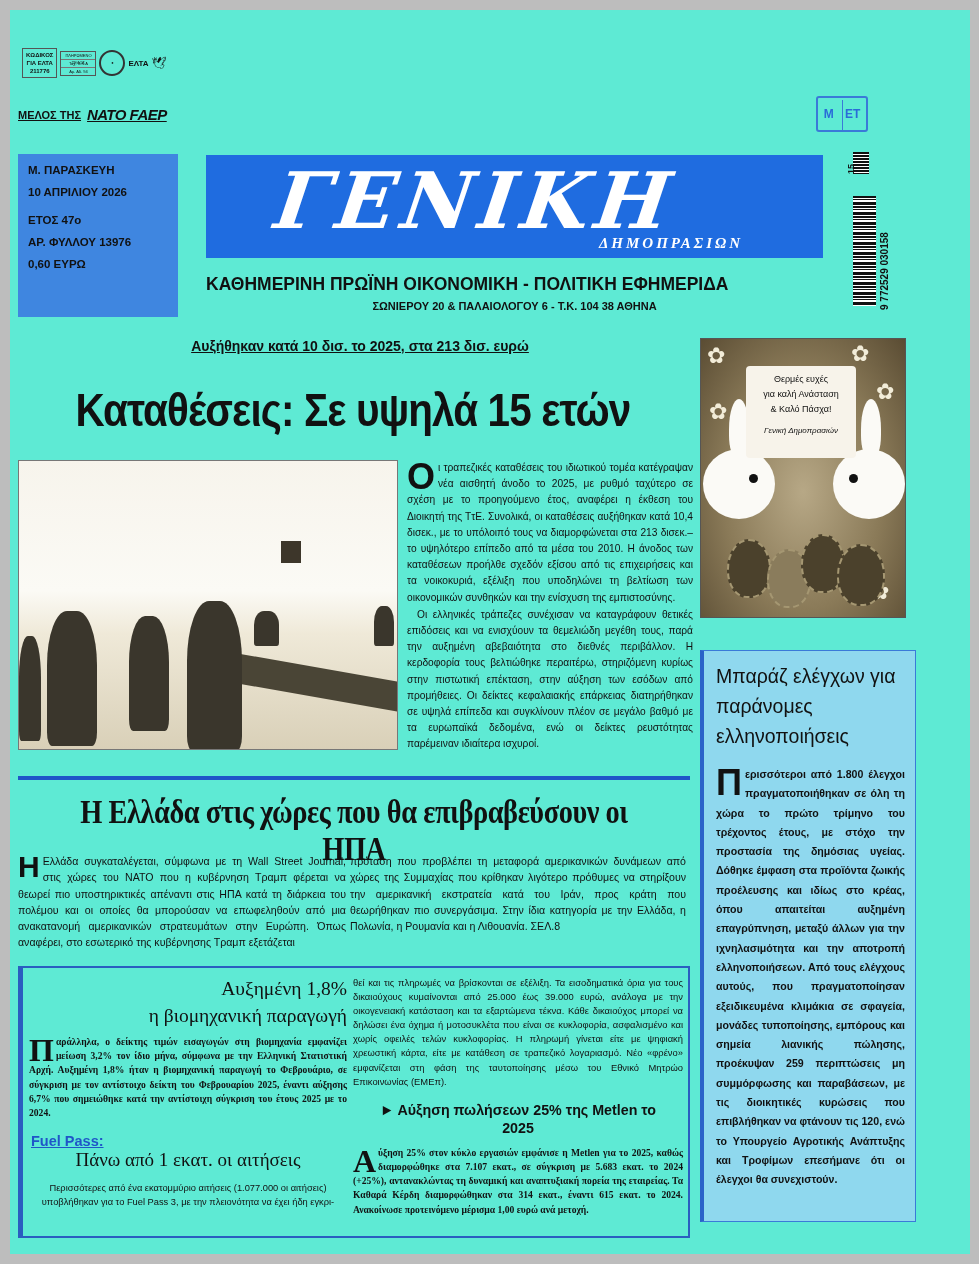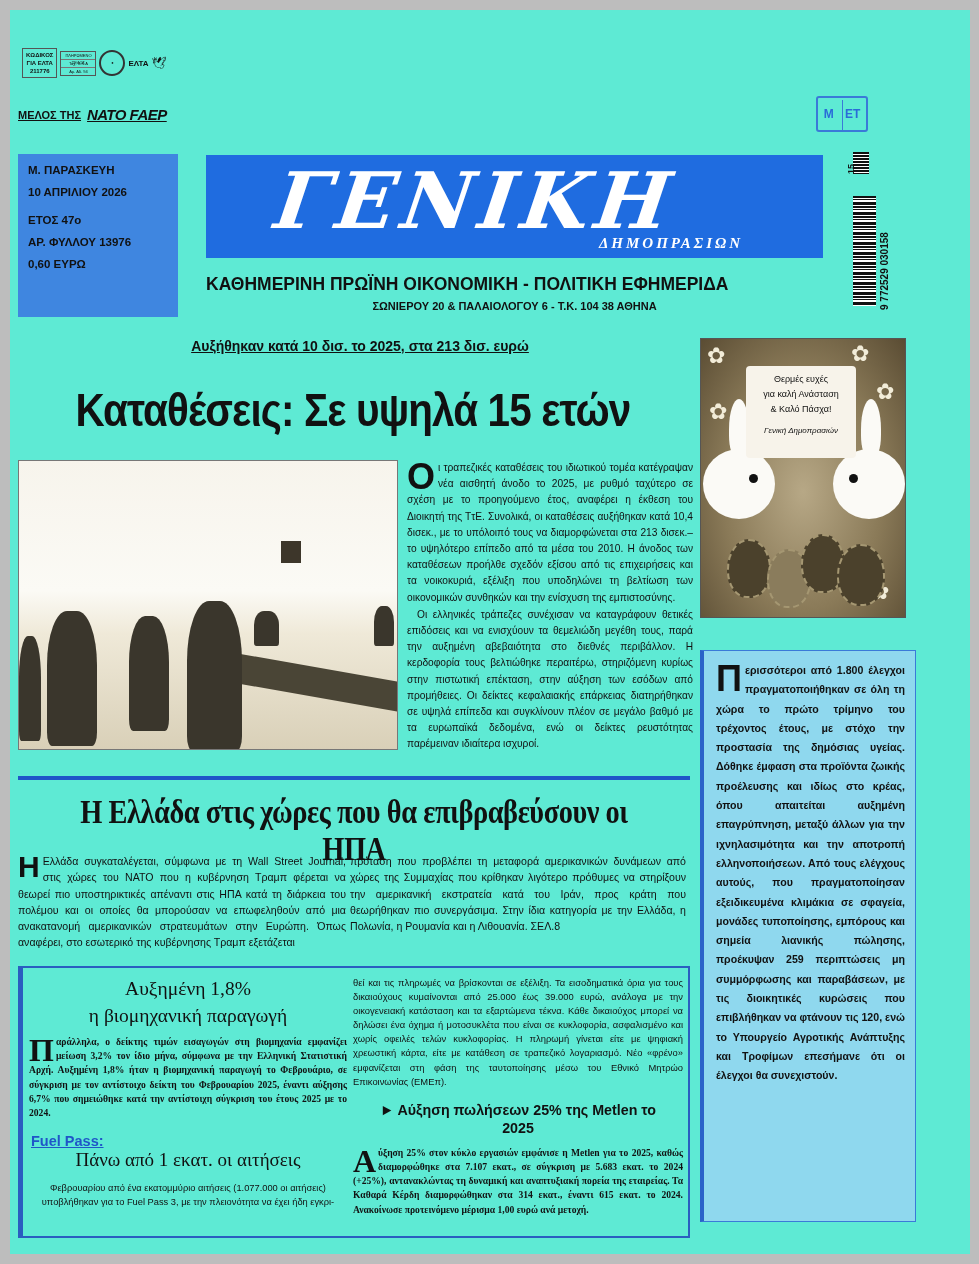--- a/index.html
+++ b/index.html
@@ -59,21 +59,21 @@
   
   .bluerule { left:8px; top:766px; width:672px; height:4px; background:#1f56c8; }
   .h2serif { left:8px; top:784px; width:672px; text-align:center; font-family:"Liberation Serif", serif; font-weight:bold; font-size:33px; transform:scaleX(0.86); transform-origin:center; letter-spacing:-0.5px; }
   .col2a { left:8px; top:843px; width:328px; font-size:10.6px; line-height:16.3px; text-align:justify; }
   .col2b { left:340px; top:843px; width:336px; font-size:10.6px; line-height:16.3px; text-align:justify; }
   .drop3 { float:left; font-size:30px; line-height:24px; font-weight:bold; margin:2px 3px 0 0; }
   
   .bottombox { left:8px; top:956px; width:672px; height:272px; border:2px solid #2a5ec0; border-left:5px solid #2a5ec0; box-sizing:border-box; }
   .bb-left { position:absolute; left:6px; top:4px; width:318px; }
   .bb-right { position:absolute; left:330px; top:4px; width:330px; }
-  .serif-h { font-family:"Liberation Serif", serif; text-align:center; font-size:19.5px; line-height:27px; font-weight:normal; margin:3px 0 6px 0; }
+  .serif-h { font-family:"Liberation Serif", serif; text-align:right; font-size:19.5px; line-height:27px; font-weight:normal; margin:3px 0 6px 0; }
   .serif-body { font-family:"Liberation Serif", serif; font-size:9.6px; line-height:14.2px; text-align:justify; font-weight:bold; }
   .drop4 { float:left; font-family:"Liberation Serif", serif; font-size:32px; line-height:26px; font-weight:bold; margin:2px 2px 0 0; }
   .fuel-label { font-weight:bold; color:#1f56c8; text-decoration:underline; font-size:14.5px; margin-top:13px; margin-left:2px; }
   .fuel-h { font-family:"Liberation Serif", serif; font-size:19px; text-align:center; margin:0 0 10px 0; font-weight:normal; }
   .fuel-body { font-size:9.3px; line-height:14px; text-align:center; }
   .sans-body { font-size:9.4px; line-height:14.1px; text-align:justify; margin-top:4px; }
   .metlen-h { font-size:15.5px; font-weight:bold; text-align:center; margin:12px 0 9px 0; transform:scaleX(0.92); }
 </style>
 </head>
 <body>
@@ -164,38 +164,39 @@
     <div class="egg" style="left:136px;top:205px;width:44px;height:58px;"></div>
     <div class="card">
       <div>Θερμές ευχές</div>
       <div>για καλή Ανάσταση</div>
       <div>&amp; Καλό Πάσχα!</div>
       <div class="sig">Γενική Δημοπρασιών</div>
     </div>
   </div>
 
   <div class="abs sidebox">
+    <h2>Μπαράζ ελέγχων για παράνομες ελληνοποιήσεις</h2>
     <div class="txt"><span class="drop2">Π</span><span>ερισσότεροι από 1.800 έλεγχοι πραγματοποιήθηκαν σε όλη τη χώρα το πρώτο τρίμηνο του τρέχοντος έτους, με στόχο την προστασία της δημόσιας υγείας. Δόθηκε έμφαση στα προϊόντα ζωικής προέλευσης και ιδίως στο κρέας, όπου απαιτείται αυξημένη επαγρύπνηση, μεταξύ άλλων για την ιχνηλασιμότητα και την αποτροπή ελληνοποιήσεων. Από τους ελέγχους αυτούς, που πραγματοποίησαν εξειδικευμένα κλιμάκια σε σφαγεία, μονάδες τυποποίησης, εμπόρους και σημεία λιανικής πώλησης, προέκυψαν 259 περιπτώσεις μη συμμόρφωσης και παραβάσεων, με τις διοικητικές κυρώσεις που επιβλήθηκαν να φτάνουν τις 120, ενώ το Υπουργείο Αγροτικής Ανάπτυξης και Τροφίμων επεσήμανε ότι οι έλεγχοι θα συνεχιστούν.</span></div>
   </div>
 
   <div class="abs bluerule"></div>
   <div class="abs h2serif">Η Ελλάδα στις χώρες που θα επιβραβεύσουν οι ΗΠΑ</div>
   <div class="abs col2a"><span class="drop3">Η</span><span>Ελλάδα συγκαταλέγεται, σύμφωνα με τη Wall Street Journal, στις χώρες του ΝΑΤΟ που η κυβέρνηση Τραμπ φέρεται να θεωρεί πιο υποστηρικτικές απέναντι στις ΗΠΑ κατά τη διάρκεια του πολέμου και οι οποίες θα μπορούσαν να επωφεληθούν από μια ανακατανομή αμερικανικών στρατευμάτων στην Ευρώπη. Όπως αναφέρει, στο εσωτερικό της κυβέρνησης Τραμπ εξετάζεται</span></div>
   <div class="abs col2b">πρόταση που προβλέπει τη μεταφορά αμερικανικών δυνάμεων από χώρες της Συμμαχίας που κρίθηκαν λιγότερο πρόθυμες να στηρίξουν την αμερικανική εκστρατεία κατά του Ιράν, προς κράτη που θεωρήθηκαν πιο συνεργάσιμα. Στην ίδια κατηγορία με την Ελλάδα, η Πολωνία, η Ρουμανία και η Λιθουανία. ΣΕΛ.8</div>
 
   <div class="abs bottombox">
     <div class="bb-left">
       <div class="serif-h">
         <div>Αυξημένη 1,8%</div>
         <div>η βιομηχανική παραγωγή</div>
       </div>
       <div class="serif-body"><span class="drop4">Π</span><span>αράλληλα, ο δείκτης τιμών εισαγωγών στη βιομηχανία εμφανίζει μείωση 3,2% τον ίδιο μήνα, σύμφωνα με την Ελληνική Στατιστική Αρχή. Αυξημένη 1,8% ήταν η βιομηχανική παραγωγή το Φεβρουάριο, σε σύγκριση με τον αντίστοιχο δείκτη του Φεβρουαρίου 2025, έναντι αύξησης 6,7% που σημειώθηκε κατά την αντίστοιχη σύγκριση του έτους 2025 με το 2024.</span></div>
       <div class="fuel-label">Fuel Pass:</div>
       <div class="fuel-h">Πάνω από 1 εκατ. οι αιτήσεις</div>
-      <div class="fuel-body">Φεβρουαρίου από ένα εκατομμύριο αιτήσεις (1.077.000 οι αιτήσεις) υποβλήθηκαν για το Fuel Pass 3, με την πλειονότητα να έχει ήδη εγκρι-</div>
+      <div class="fuel-body">Περισσότερες από ένα εκατομμύριο αιτήσεις (1.077.000 οι αιτήσεις) υποβλήθηκαν για το Fuel Pass 3, με την πλειονότητα να έχει ήδη εγκρι-</div>
     </div>
     <div class="bb-right">
       <div class="sans-body">θεί και τις πληρωμές να βρίσκονται σε εξέλιξη. Τα εισοδηματικά όρια για τους δικαιούχους κυμαίνονται από 25.000 έως 39.000 ευρώ, ανάλογα με την οικογενειακή κατάσταση και τα εξαρτώμενα τέκνα. Κάθε δικαιούχος μπορεί να δηλώσει ένα όχημα ή μοτοσυκλέτα που είναι σε κυκλοφορία, ασφαλισμένο και χωρίς οφειλές τελών κυκλοφορίας. Η πληρωμή γίνεται είτε με ψηφιακή χρεωστική κάρτα,  είτε με κατάθεση σε τραπεζικό λογαριασμό. Νέο «φρένο» εμφανίζεται στη φάση της ταυτοποίησης μέσω του Εθνικό Μητρώο Επικοινωνίας (ΕΜΕπ).</div>
       <div class="metlen-h">► Αύξηση πωλήσεων 25% της Metlen το 2025</div>
       <div class="serif-body"><span class="drop4">Α</span><span>ύξηση 25% στον κύκλο εργασιών εμφάνισε η Metlen για το 2025, καθώς διαμορφώθηκε στα 7.107 εκατ., σε σύγκριση με 5.683 εκατ. το 2024 (+25%), αντανακλώντας τη δυναμική και αναπτυξιακή πορεία της εταιρείας. Τα Καθαρά Κέρδη διαμορφώθηκαν στα 314 εκατ., έναντι 615 εκατ. το 2024. Ανακοίνωσε προτεινόμενο μέρισμα 1,00 ευρώ ανά μετοχή.</span></div>
     </div>
   </div>
 
 </div>
 

